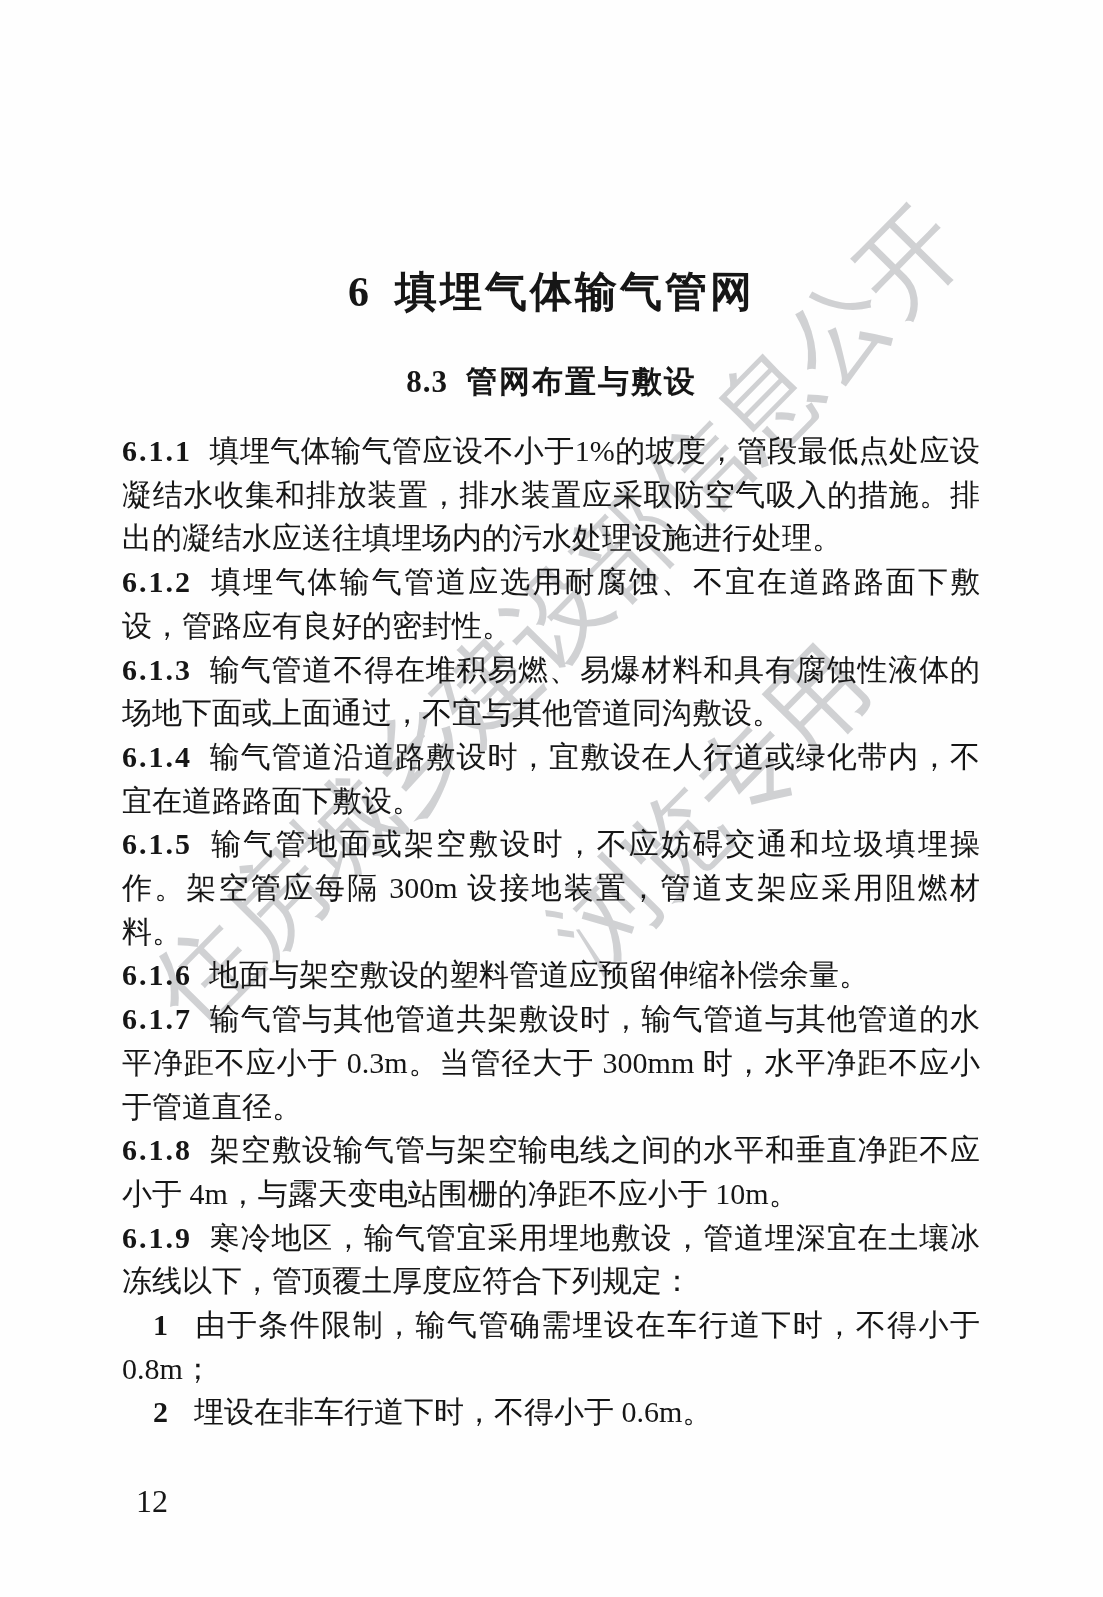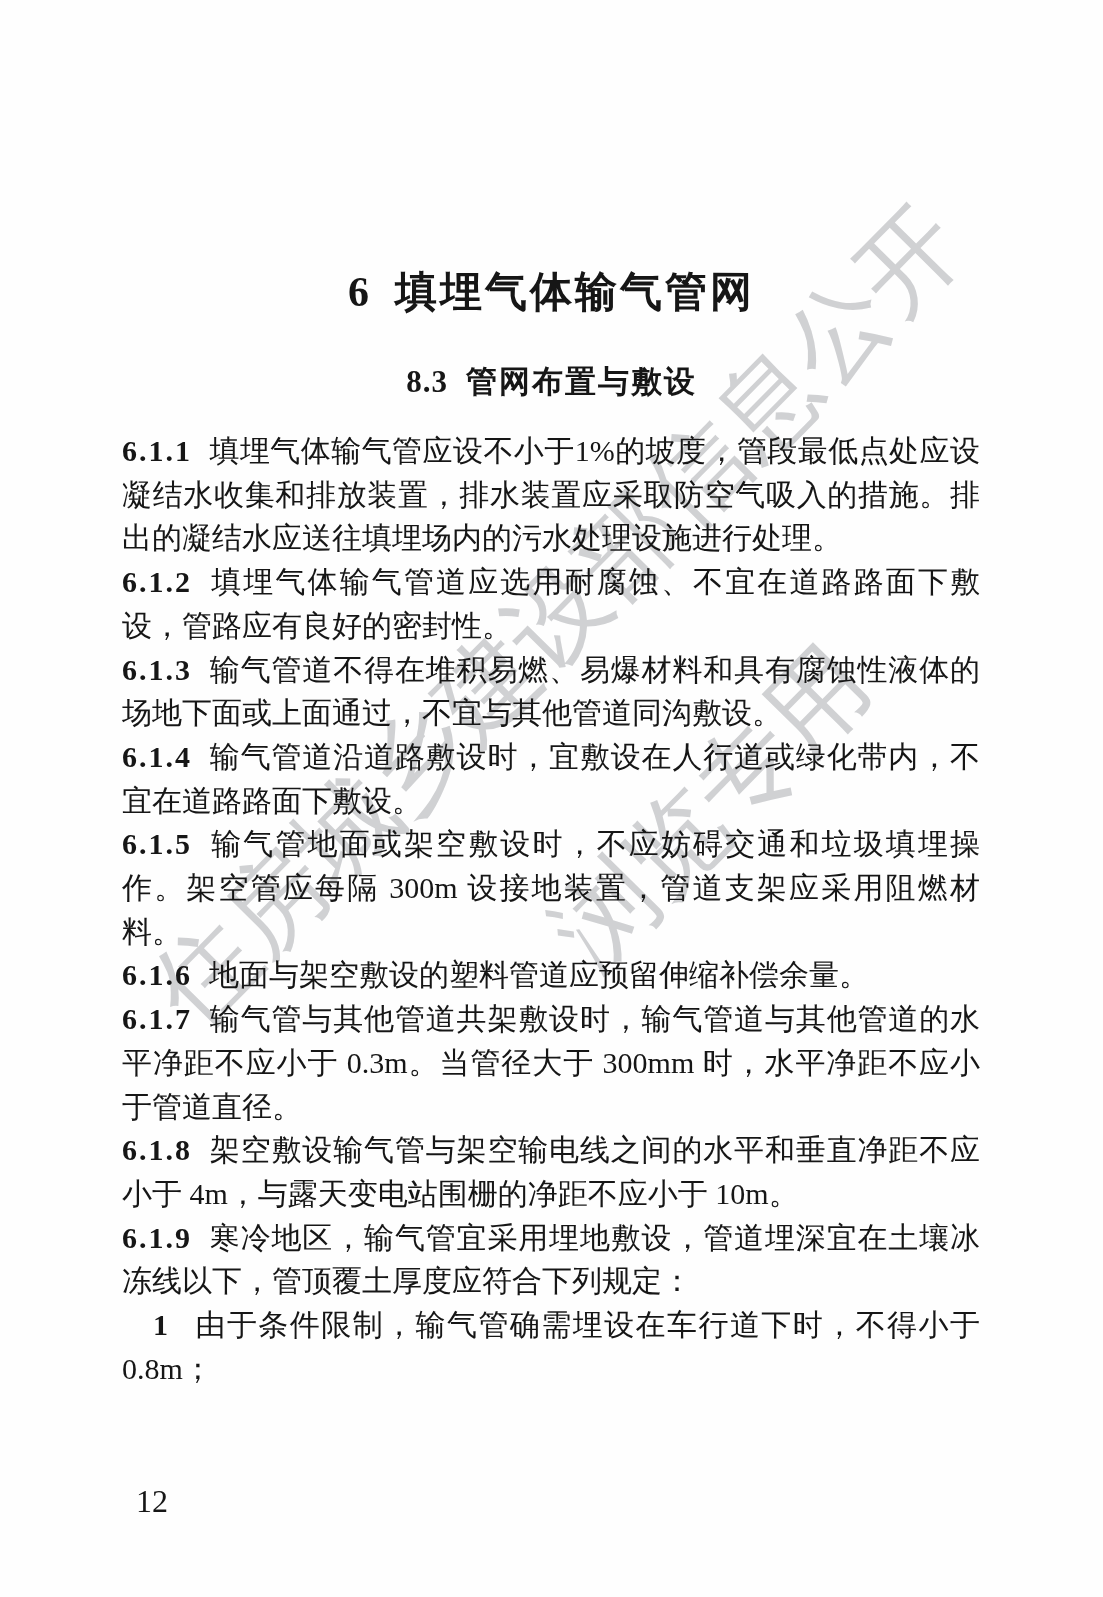--- a/index.html
+++ b/index.html
@@ -93,17 +93,18 @@
     <p><span class="cnum">6.1.1</span><span>填埋气体输气管应设不小于1%的坡度，管段最低点处应设凝结水收集和排放装置，排水装置应采取防空气吸入的措施。排出的凝结水应送往填埋场内的污水处理设施进行处理。</span></p>
     <p><span class="cnum">6.1.2</span><span>填埋气体输气管道应选用耐腐蚀、不宜在道路路面下敷设，管路应有良好的密封性。</span></p>
     <p><span class="cnum">6.1.3</span><span>输气管道不得在堆积易燃、易爆材料和具有腐蚀性液体的场地下面或上面通过，不宜与其他管道同沟敷设。</span></p>
     <p><span class="cnum">6.1.4</span><span>输气管道沿道路敷设时，宜敷设在人行道或绿化带内，不宜在道路路面下敷设。</span></p>
     <p><span class="cnum">6.1.5</span><span>输气管地面或架空敷设时，不应妨碍交通和垃圾填埋操作。架空管应每隔 300m 设接地装置，管道支架应采用阻燃材料。</span></p>
     <p><span class="cnum">6.1.6</span><span>地面与架空敷设的塑料管道应预留伸缩补偿余量。</span></p>
     <p><span class="cnum">6.1.7</span><span>输气管与其他管道共架敷设时，输气管道与其他管道的水平净距不应小于 0.3m。当管径大于 300mm 时，水平净距不应小于管道直径。</span></p>
     <p><span class="cnum">6.1.8</span><span>架空敷设输气管与架空输电线之间的水平和垂直净距不应小于 4m，与露天变电站围栅的净距不应小于 10m。</span></p>
     <p><span class="cnum">6.1.9</span><span>寒冷地区，输气管宜采用埋地敷设，管道埋深宜在土壤冰冻线以下，管顶覆土厚度应符合下列规定：</span></p>
     <p class="sub"><span class="cnum">1</span><span>由于条件限制，输气管确需埋设在车行道下时，不得小于 0.8m；</span></p>
+    <p class="sub"><span class="cnum">2</span><span>埋设在非车行道下时，不得小于 0.6m。</span></p>
   </div>
 
   <div class="pagenum">12</div>
 
 </div>
 
 </body></html>

